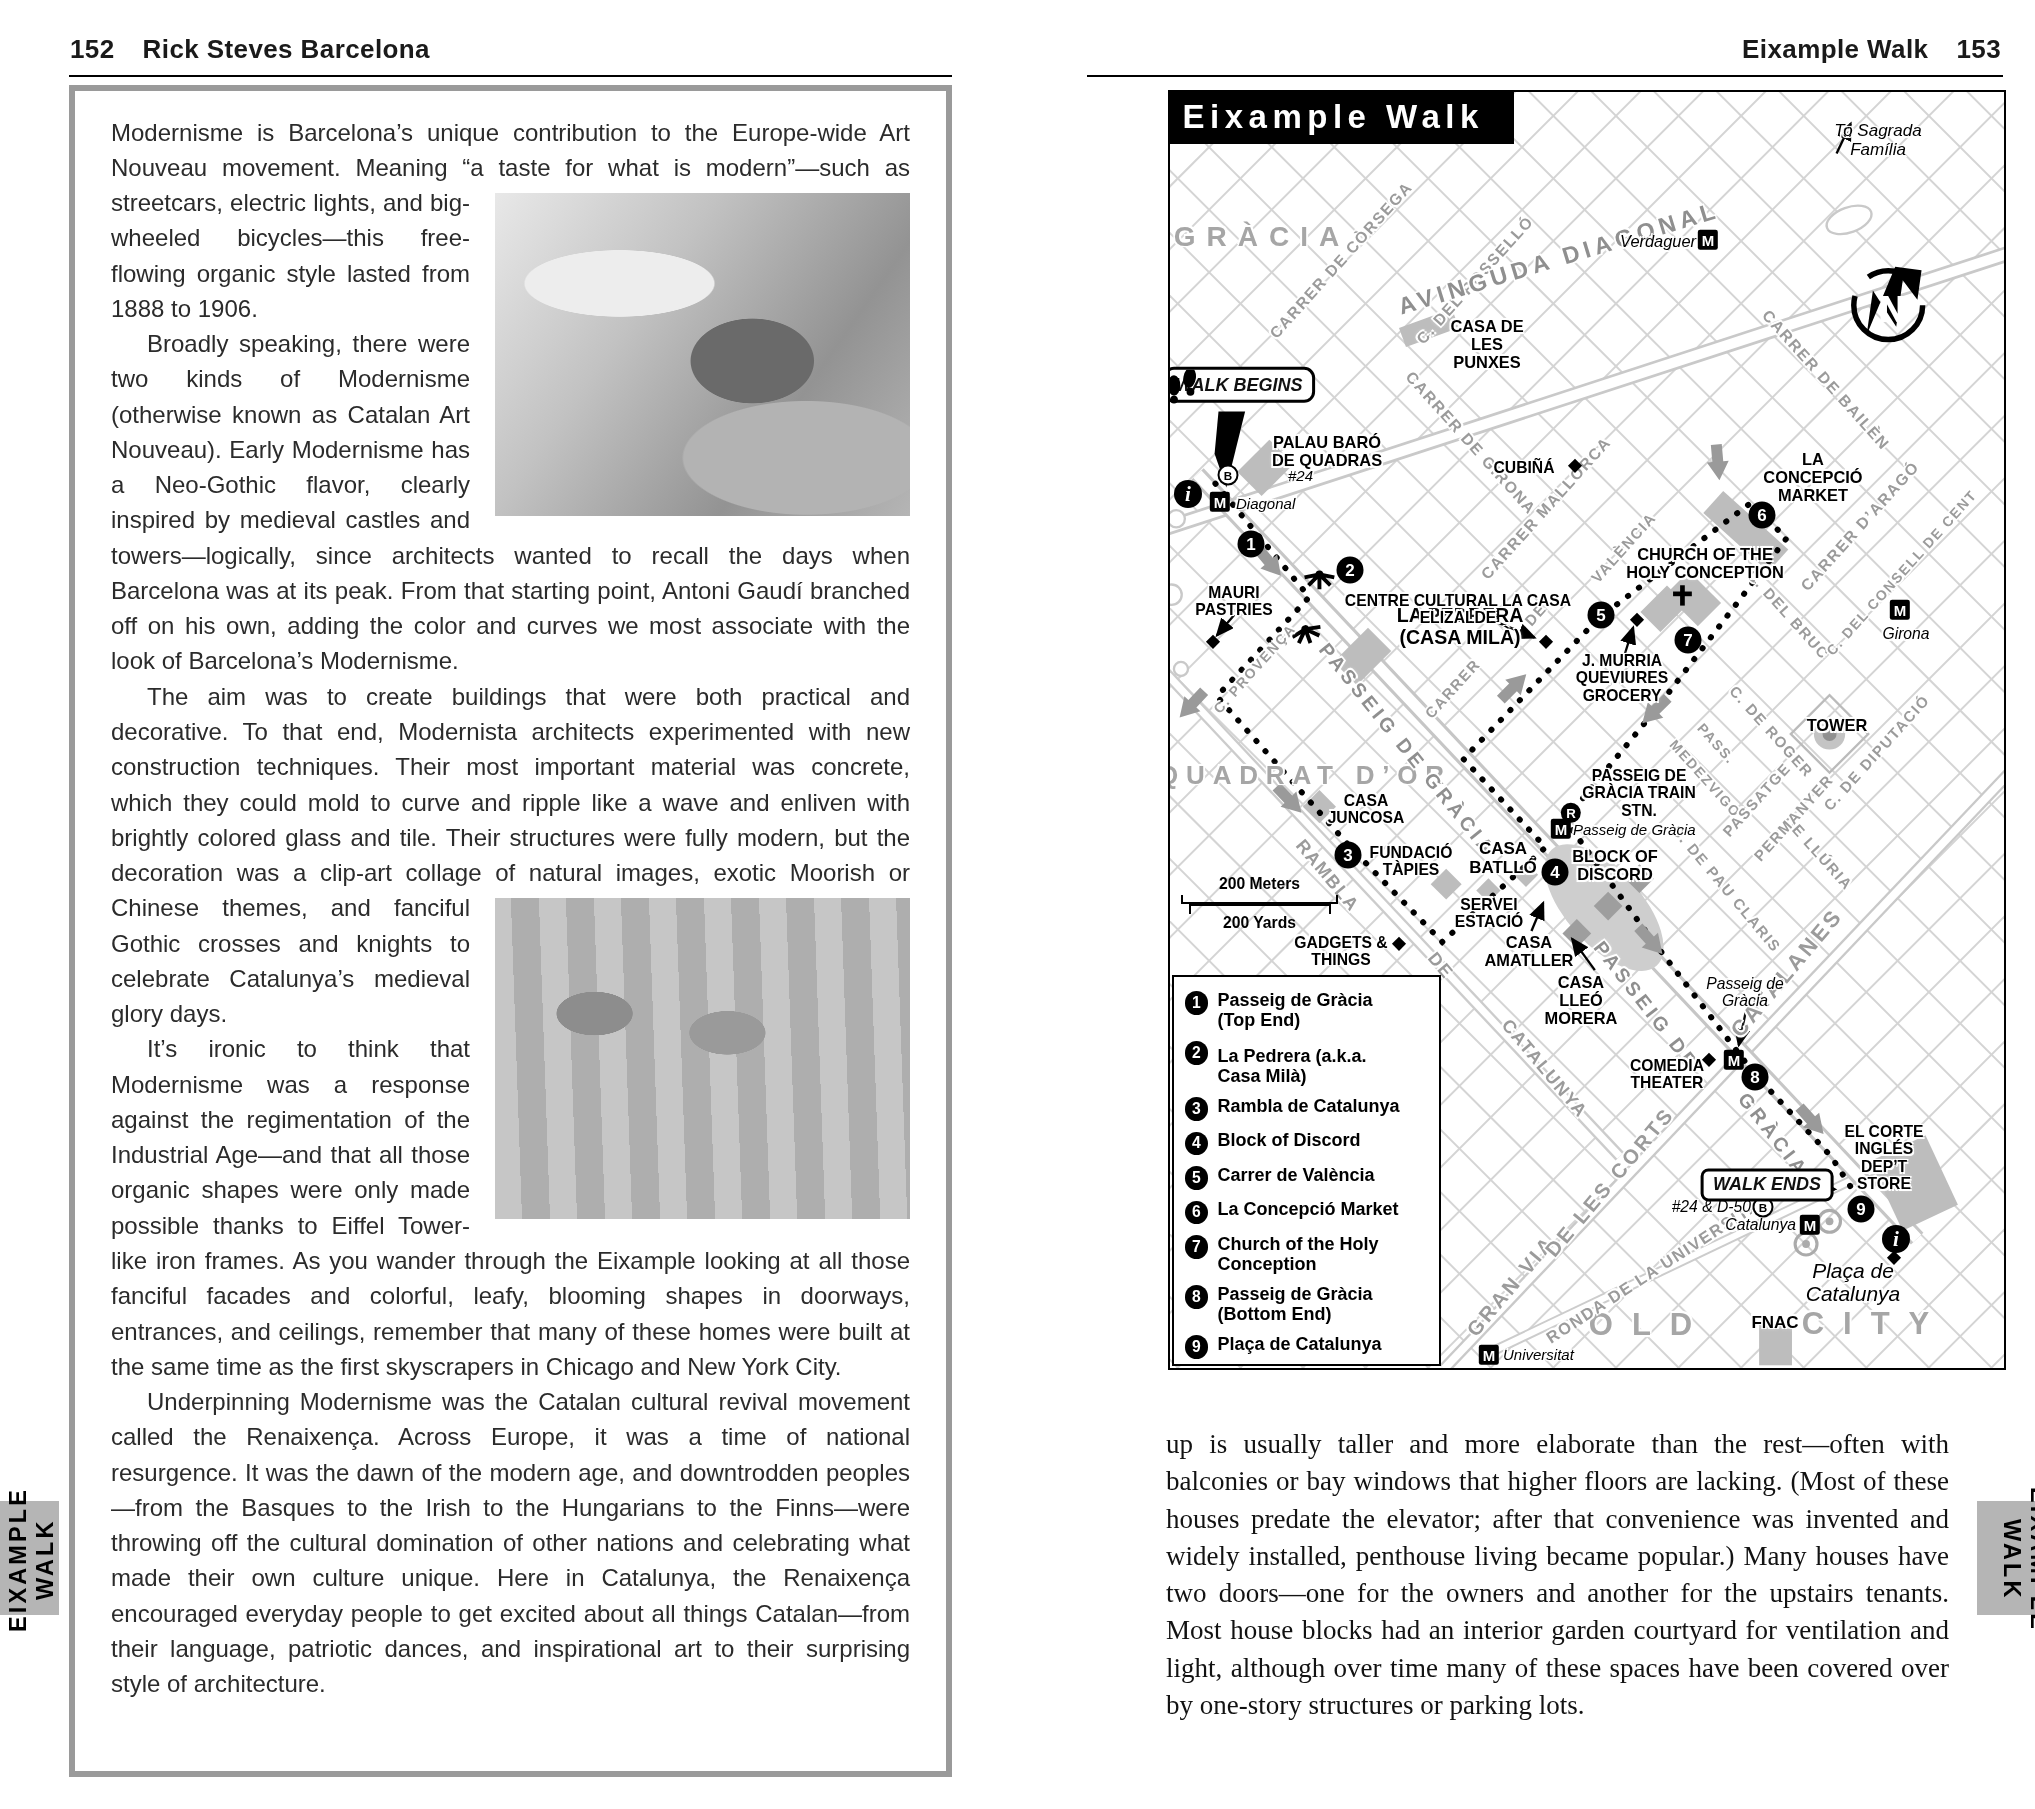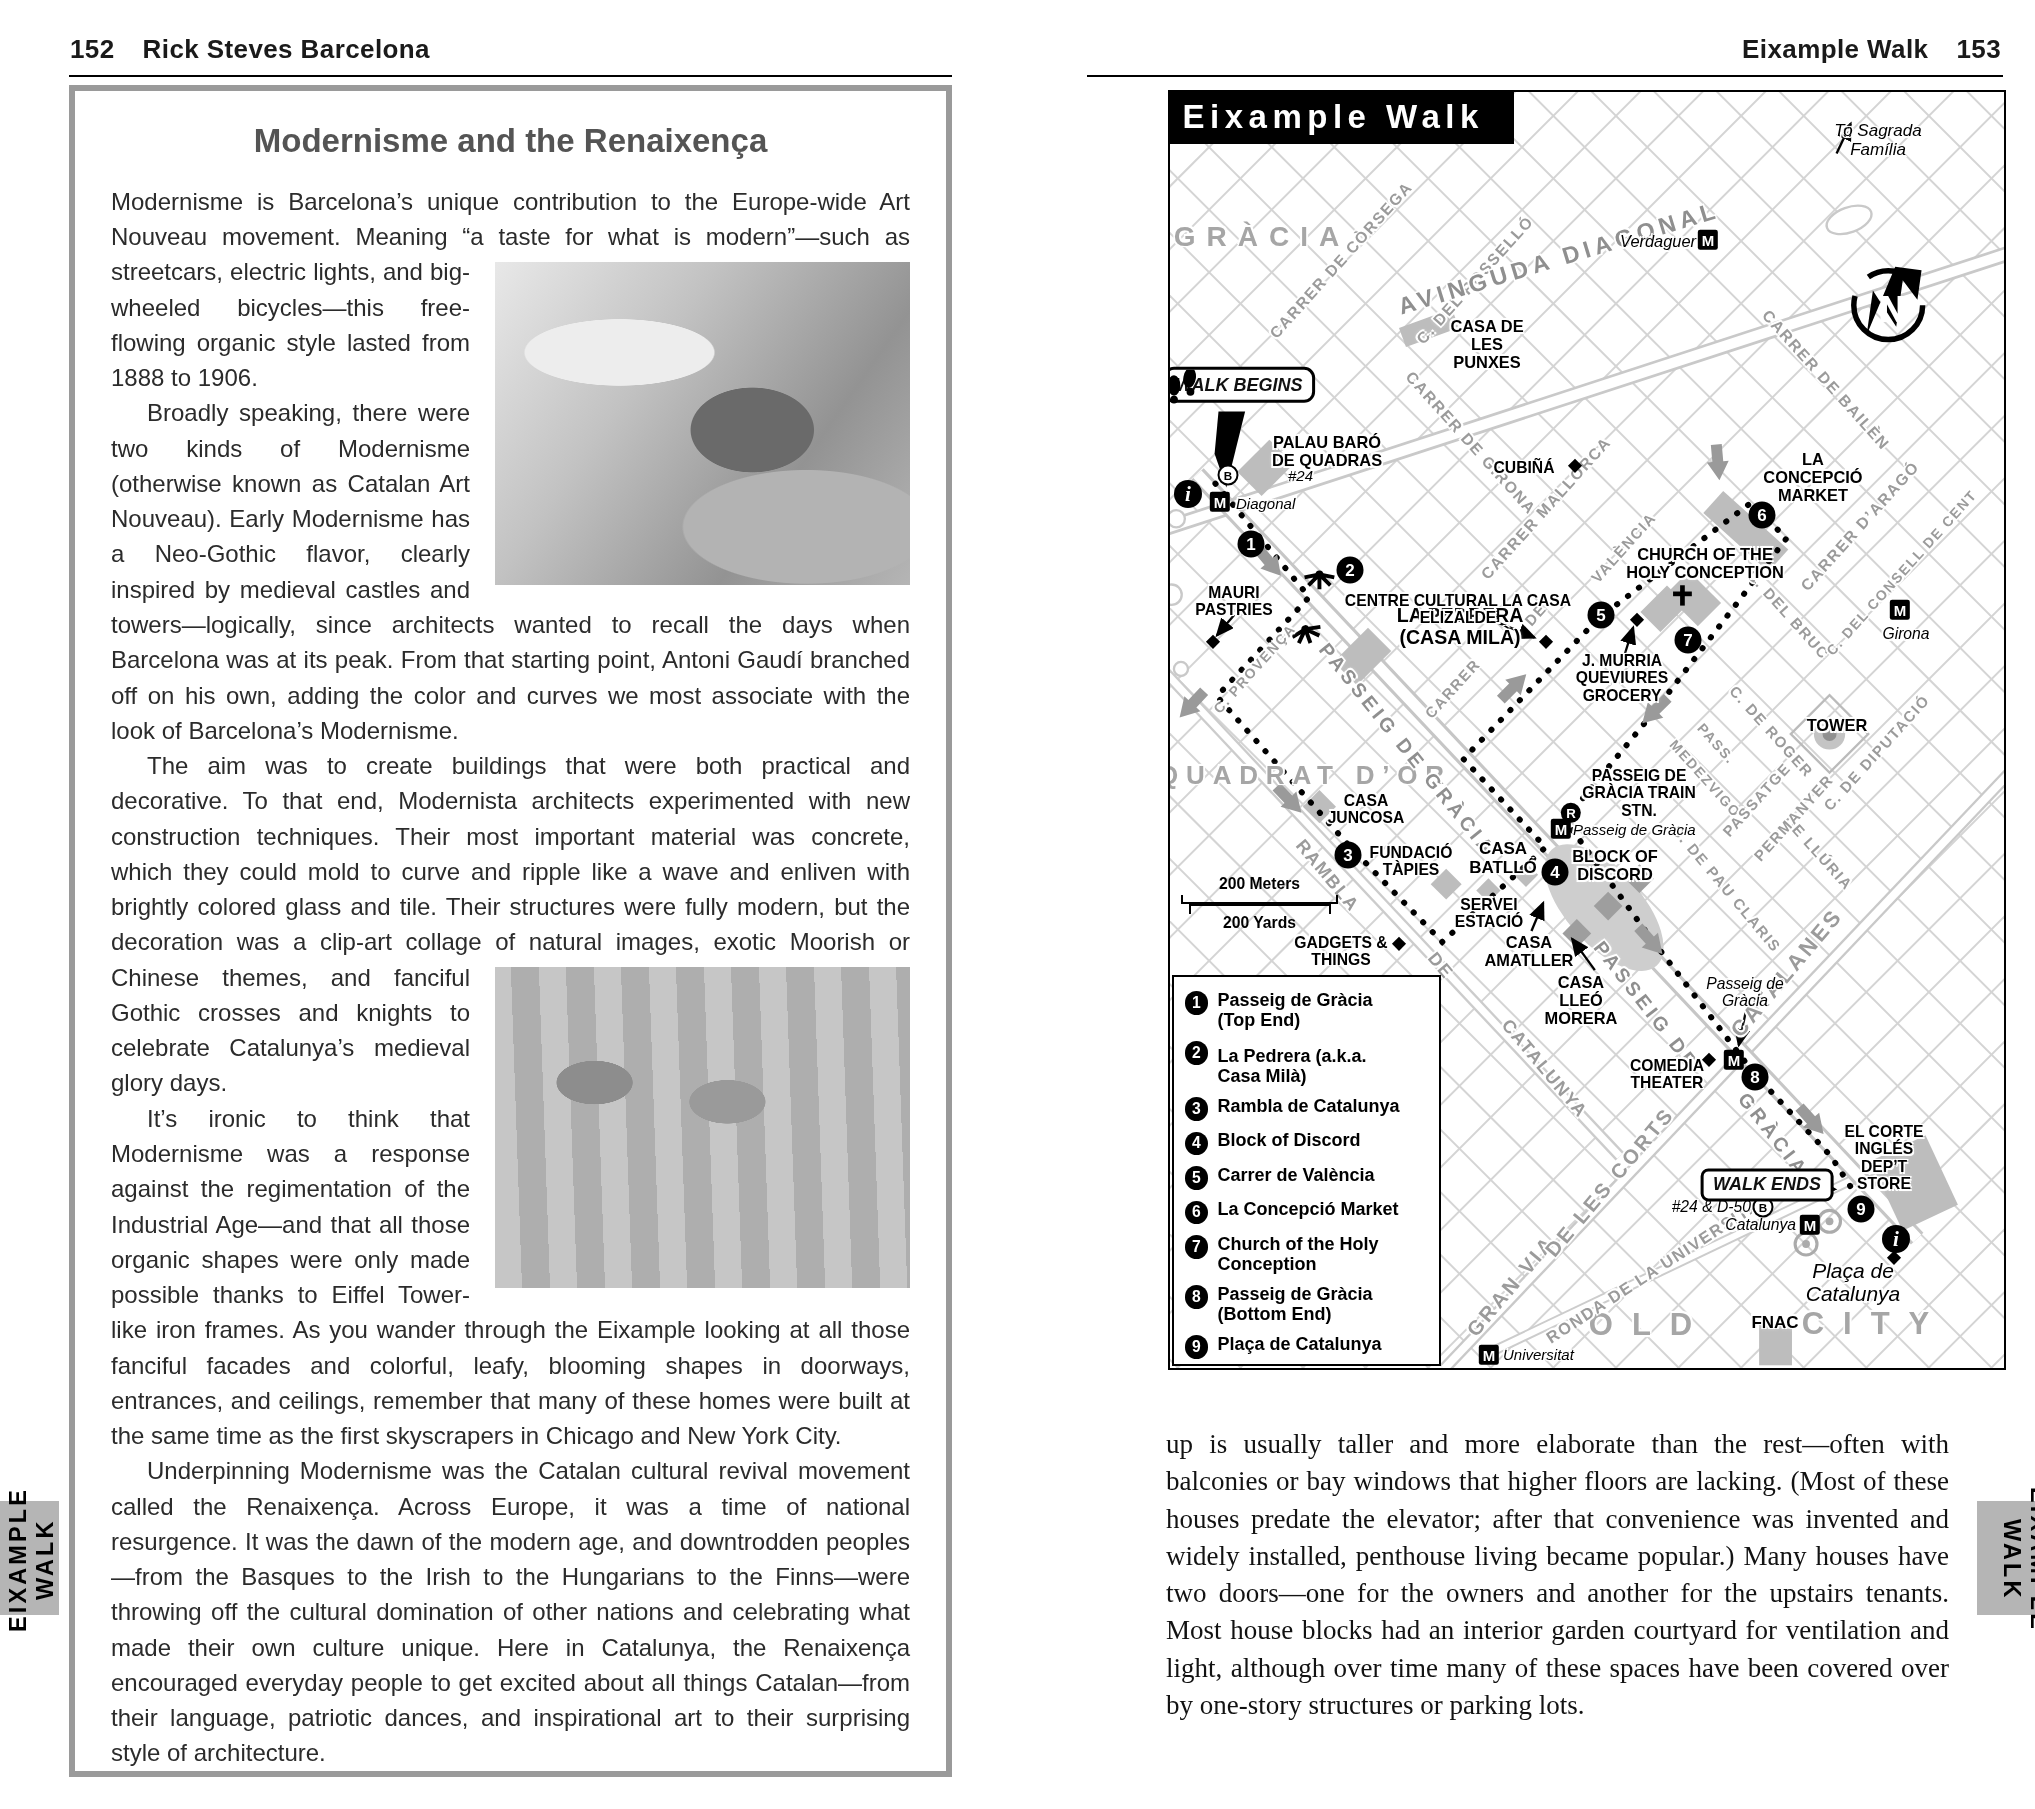--- a/index.html
+++ b/index.html
@@ -104,21 +104,20 @@
   </div>
   <div class="rule rule-right"></div>
 
   <div class="tab-band band-l"></div>
   <div class="tab-text tab-l">EIXAMPLE WALK</div>
 
   <div class="tab-band band-r"></div>
   <div class="tab-text tab-r">EIXAMPLE WALK</div>
 
   <div class="sidebar">
-    <div class="sb-title">Modernisme and the Renaixença</div>
     <p class="sb-p"><span>Modernisme is Barcelona’s unique contribution to the Europe-wide Art Nouveau movement. Meaning “a taste for what is </span><span class="ph ph1"></span><span>modern”—such as streetcars, electric lights, and big-wheeled bicycles—this free-flowing organic style lasted from 1888 to 1906.</span></p>
     <p class="sb-p ind">Broadly speaking, there were two kinds of Modernisme (otherwise known as Catalan Art Nouveau). Early Modernisme has a Neo-Gothic flavor, clearly inspired by medieval castles and towers—logically, since architects wanted to recall the days when Barcelona was at its peak. From that starting point, Antoni Gaudí branched off on his own, adding the color and curves we most associate with the look of Barcelona’s Modernisme.</p>
     <p class="sb-p ind"><span>The aim was to create buildings that were both practical and decorative. To that end, Modernista architects experimented with new construction techniques. Their most important material was concrete, which they could mold to curve and ripple like a wave and enliven with brightly colored glass and tile. Their structures were fully modern, but the decoration was a clip-art collage of natural images, exotic Moorish or </span><span class="ph ph2"></span><span>Chinese themes, and fanciful Gothic crosses and knights to celebrate Catalunya’s medieval glory days.</span></p>
     <p class="sb-p ind"><span>It’s ironic to think that Modernisme was a response against the regimentation of the Industrial Age—and that all those organic shapes were only made possible thanks to Eiffel Tower-like iron frames. </span><span>As you wander through the Eixample looking at all those fanciful facades and colorful, leafy, blooming shapes in doorways, entrances, and ceilings, remember that many of these homes were built at the same time as the first skyscrapers in Chicago and New York City.</span></p>
     <p class="sb-p ind">Underpinning Modernisme was the Catalan cultural revival movement called the Renaixença. Across Europe, it was a time of national resurgence. It was the dawn of the modern age, and downtrodden peoples—from the Basques to the Irish to the Hungarians to the Finns—were throwing off the cultural domination of other nations and celebrating what made their own culture unique. Here in Catalunya, the Renaixença encouraged everyday people to get excited about all things Catalan—from their language, patriotic dances, and inspirational art to their surprising style of architecture.</p>
   </div>
 
   <div class="map">
     <svg id="mapsvg" width="834" height="1276" viewBox="0 0 1066 1630">
       <g id="grid">

